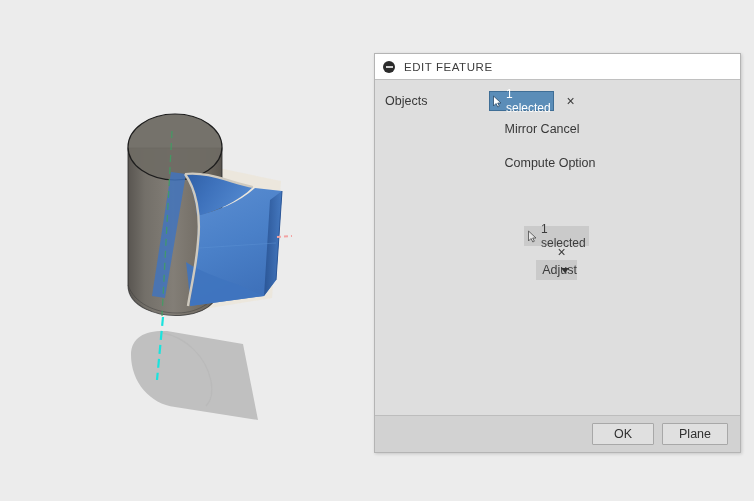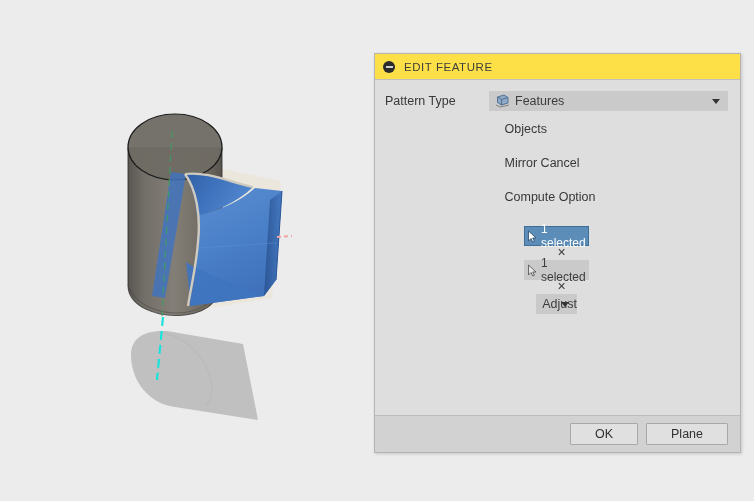--- a/index.html
+++ b/index.html
@@ -34,21 +34,21 @@
     background: #dedede;
     border: 1px solid #b4b4b4;
     box-shadow: 1px 1px 3px rgba(0,0,0,0.16);
     box-sizing: border-box;
     display: flex;
     flex-direction: column;
   }
 
   .panel-titlebar {
     height: 25px;
-    background: #fde047;
+    background: #ffffff;
     border-bottom: 1px solid #c0c0c0;
     display: flex;
     align-items: center;
     padding-left: 8px;
     flex: 0 0 auto;
   }
   .collapse-icon {
     width: 12px; height: 12px;
     border-radius: 50%;
     background: #2b2b2b;
@@ -174,21 +174,21 @@
   .dlg-button {
     min-width: 62px;
     height: 22px;
     background: #e0e0e0;
     border: 1px solid #a8a8a8;
     border-radius: 1px;
     font-size: 12.5px;
     color: #303030;
     font-family: "Liberation Sans", sans-serif;
     cursor: default;
-    padding: 0 24px;
+    padding: 0 16px;
   }
 </style>
 </head>
 <body>
 
 <div id="viewport">
   <svg width="374" height="501" viewBox="0 0 374 501" xmlns="http://www.w3.org/2000/svg">
     <defs>
       <linearGradient id="cylBody" x1="0" y1="0" x2="1" y2="0">
         <stop offset="0%" stop-color="#4e4a45"></stop>
@@ -269,33 +269,20 @@
 
 <div id="edit-feature-panel">
 
   <div class="panel-titlebar">
     <span class="collapse-icon"></span>
     <span class="panel-title">EDIT FEATURE</span>
   </div>
 
   <div class="panel-body">
 
-    <div class="form-row">
-      <span class="row-label">Pattern Type</span>
-      <div class="combo">
-        <svg class="features-icon" viewBox="0 0 15 14">
-          <path d="M2.5 3 L9 1 L13 3.5 L13 9 L6.5 11 L2.5 8.5 Z" fill="#8fa8c6" stroke="#4a6a90" stroke-width="0.9"></path>
-          <path d="M2.5 3 L6.5 5.5 L13 3.5" fill="none" stroke="#4a6a90" stroke-width="0.9"></path>
-          <path d="M6.5 5.5 L6.5 11" fill="none" stroke="#4a6a90" stroke-width="0.9"></path>
-          <path d="M1 11 L5 13 L14 11" fill="none" stroke="#7a7a7a" stroke-width="0.9"></path>
-        </svg>
-        <span class="combo-text">Features</span>
-        <span class="combo-arrow"></span>
-      </div>
-    </div>
 
     <div class="form-row">
       <span class="row-label">Objects</span>
       <div class="select-field active">
         <svg class="cursor-icon" viewBox="0 0 11 13">
           <path d="M1.5 1 L1.5 11 L4 8.5 L5.8 12 L7.4 11.2 L5.7 8 L9 8 Z" fill="#ffffff" stroke="#2b4a68" stroke-width="0.8"></path>
         </svg>
         <span>1 selected</span>
       </div>
       <span class="clear-icon">×</span>

